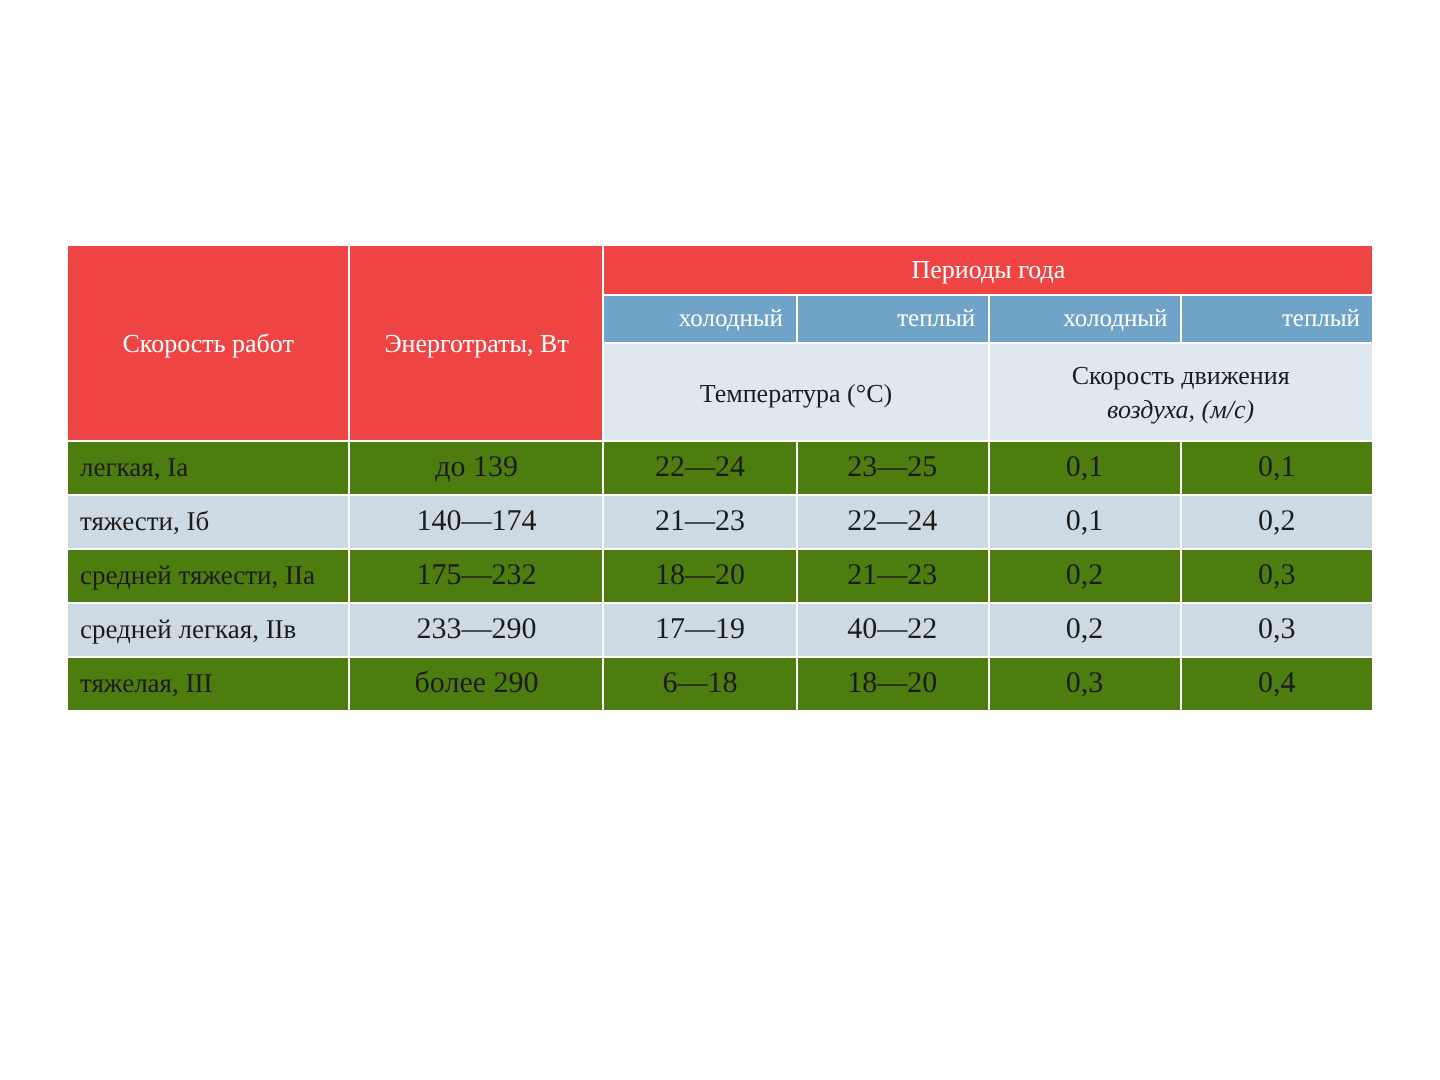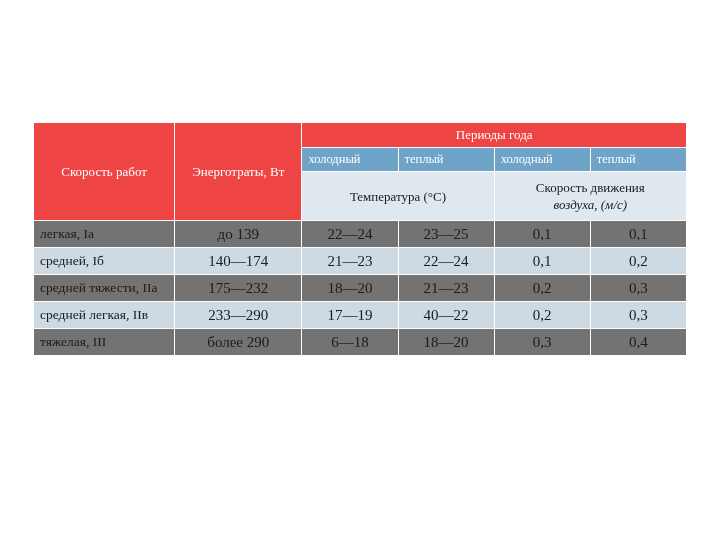--- a/index.html
+++ b/index.html
@@ -65,35 +65,35 @@
   .hd {
     background: #ef4444;
     color: #ffffff;
     text-align: center;
     font-size: 13px;
     line-height: 16px;
   }
   .hd2 {
     background: #6fa3c7;
     color: #ffffff;
-    text-align: left;
+    text-align: right;
     font-size: 12.5px;
     line-height: 15px;
     font-weight: normal;
   }
   .sub {
     background: #dfe8ef;
     color: #1b1b1b;
     text-align: center;
     font-size: 13px;
     line-height: 17px;
   }
   
   .r-light {
-    background: #737373;
+    background: #4d7c0f;
   }
   .r-dark {
     background: #cdd9e3;
   }
   .cat {
     text-align: left;
     padding-left: 10px;
     font-size: 13.5px;
     line-height: 18px;
   }
@@ -156,21 +156,21 @@
         <tr class="r-light">
           <td class="cat">легкая, Iа</td>
           <td class="num">до 139</td>
           <td class="num">22—24</td>
           <td class="num">23—25</td>
           <td class="num">0,1</td>
           <td class="num">0,1</td>
         </tr>
 
         <tr class="r-dark">
-          <td class="cat">средней, Iб</td>
+          <td class="cat">тяжести, Iб</td>
           <td class="num">140—174</td>
           <td class="num">21—23</td>
           <td class="num">22—24</td>
           <td class="num">0,1</td>
           <td class="num">0,2</td>
         </tr>
 
         <tr class="r-light">
           <td class="cat">средней тяжести, IIа</td>
           <td class="num">175—232</td>

